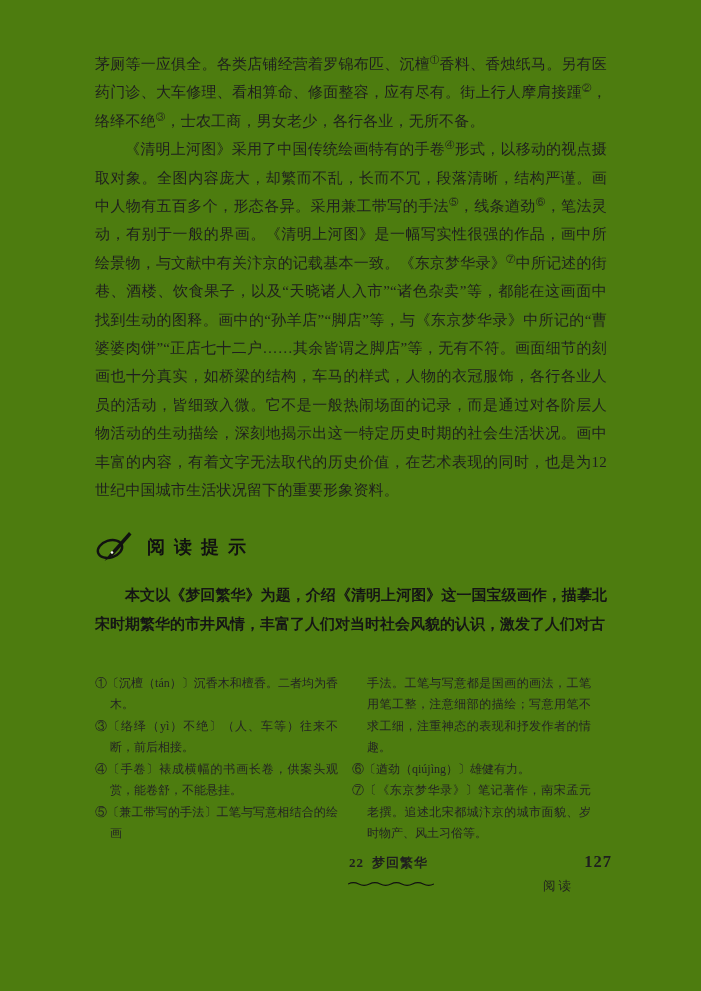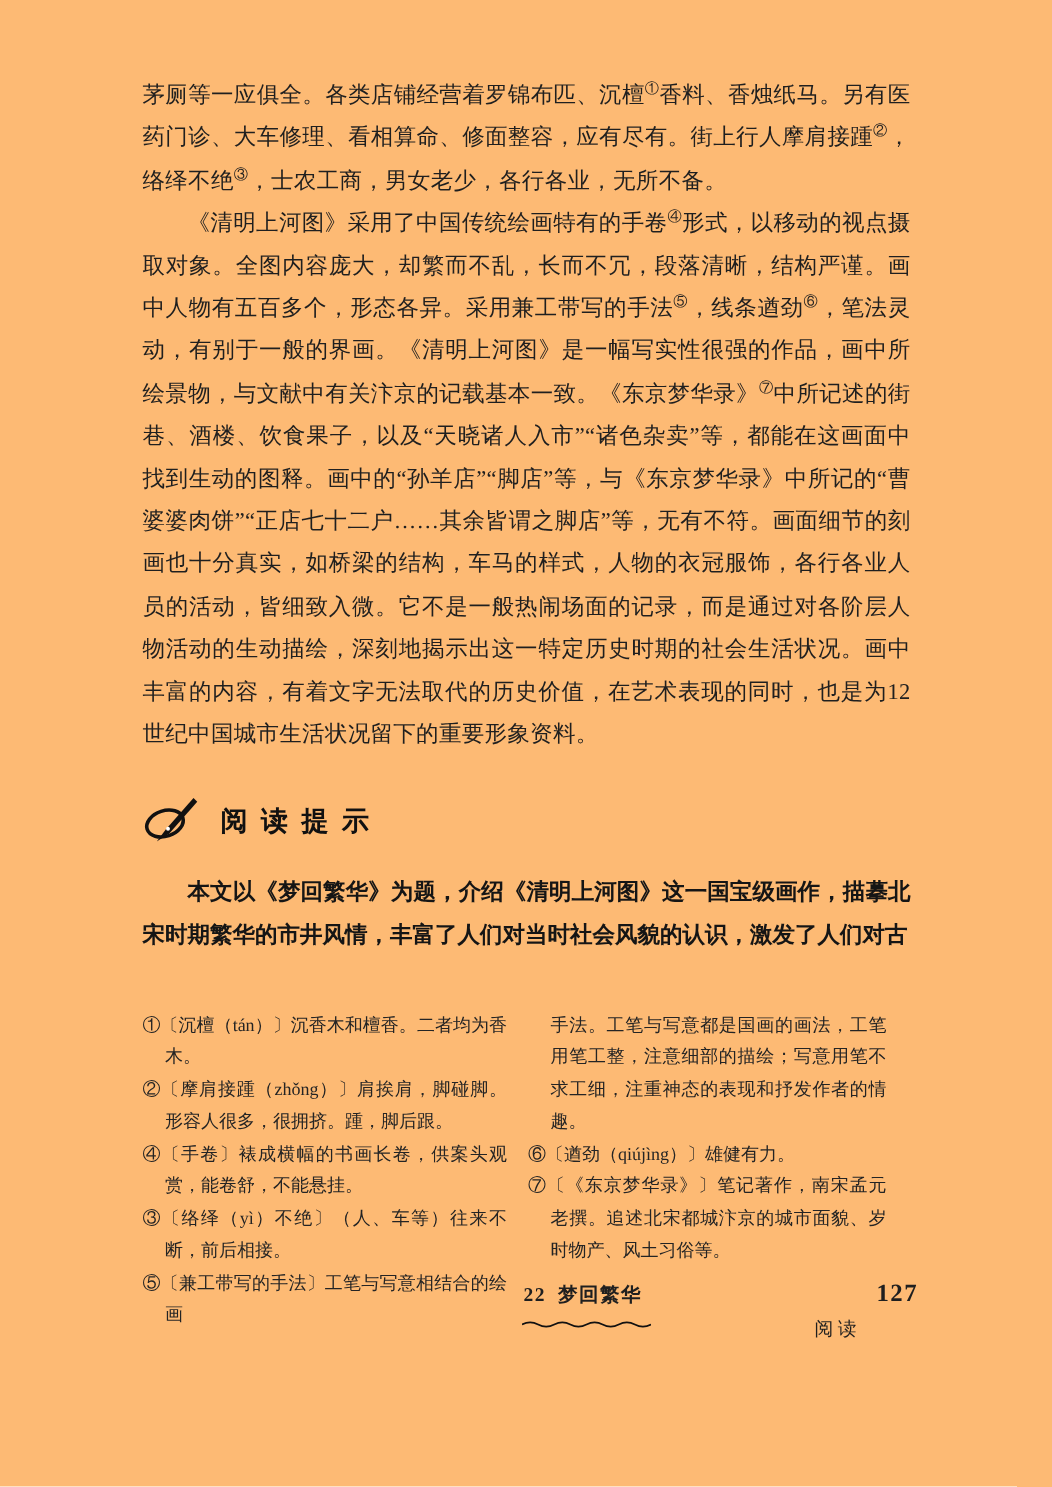--- a/index.html
+++ b/index.html
@@ -2,21 +2,21 @@
 <html lang="zh"><head>
 <meta charset="utf-8">
 <title>22 梦回繁华 · 阅读 · 127</title>
 <style>
   * { margin: 0; padding: 0; box-sizing: border-box; }
   html, body { background: #ffffff; }
   .page {
     position: relative;
     width: 701px;
     height: 991px;
-    background: #fdba74;
+    background: #4d7c0f;
     color: #1f1f1f;
     font-family: "Liberation Serif", "DejaVu Serif", serif;
     overflow: hidden;
   }
   .content {
     position: absolute;
     left: 95px;
     top: 50px;
     width: 512px;
   }
@@ -117,23 +117,22 @@
         </svg>
       </span>
       <span class="heading-text">阅读提示</span>
     </div>
 
     <p class="tip-para">本文以《梦回繁华》为题，介绍《清明上河图》这一国宝级画作，描摹北宋时期繁华的市井风情，丰富了人们对当时社会风貌的认识，激发了人们对古</p>
 
     <div class="footnotes">
       <div class="fn-col-left">
         <div class="fn-item">①〔沉檀（tán）〕沉香木和檀香。二者均为香木。</div>
-        <div class="fn-item">②〔摩肩接踵（zhǒng）〕肩挨肩，脚碰脚。形容人很多，很拥挤。踵，脚后跟。</div>
+        <div class="fn-item">③〔络绎（yì）不绝〕（人、车等）往来不断，前后相接。</div>
         <div class="fn-item">④〔手卷〕裱成横幅的书画长卷，供案头观赏，能卷舒，不能悬挂。</div>
-        <div class="fn-item">③〔络绎（yì）不绝〕（人、车等）往来不断，前后相接。</div>
         <div class="fn-item">⑤〔兼工带写的手法〕工笔与写意相结合的绘画</div>
       </div>
       <div class="fn-col-right">
         <div class="fn-cont">手法。工笔与写意都是国画的画法，工笔用笔工整，注意细部的描绘；写意用笔不求工细，注重神态的表现和抒发作者的情趣。</div>
         <div class="fn-item">⑥〔遒劲（qiújìng）〕雄健有力。</div>
         <div class="fn-item">⑦〔《东京梦华录》〕笔记著作，南宋孟元老撰。追述北宋都城汴京的城市面貌、岁时物产、风土习俗等。</div>
       </div>
     </div>
 
   </div>

